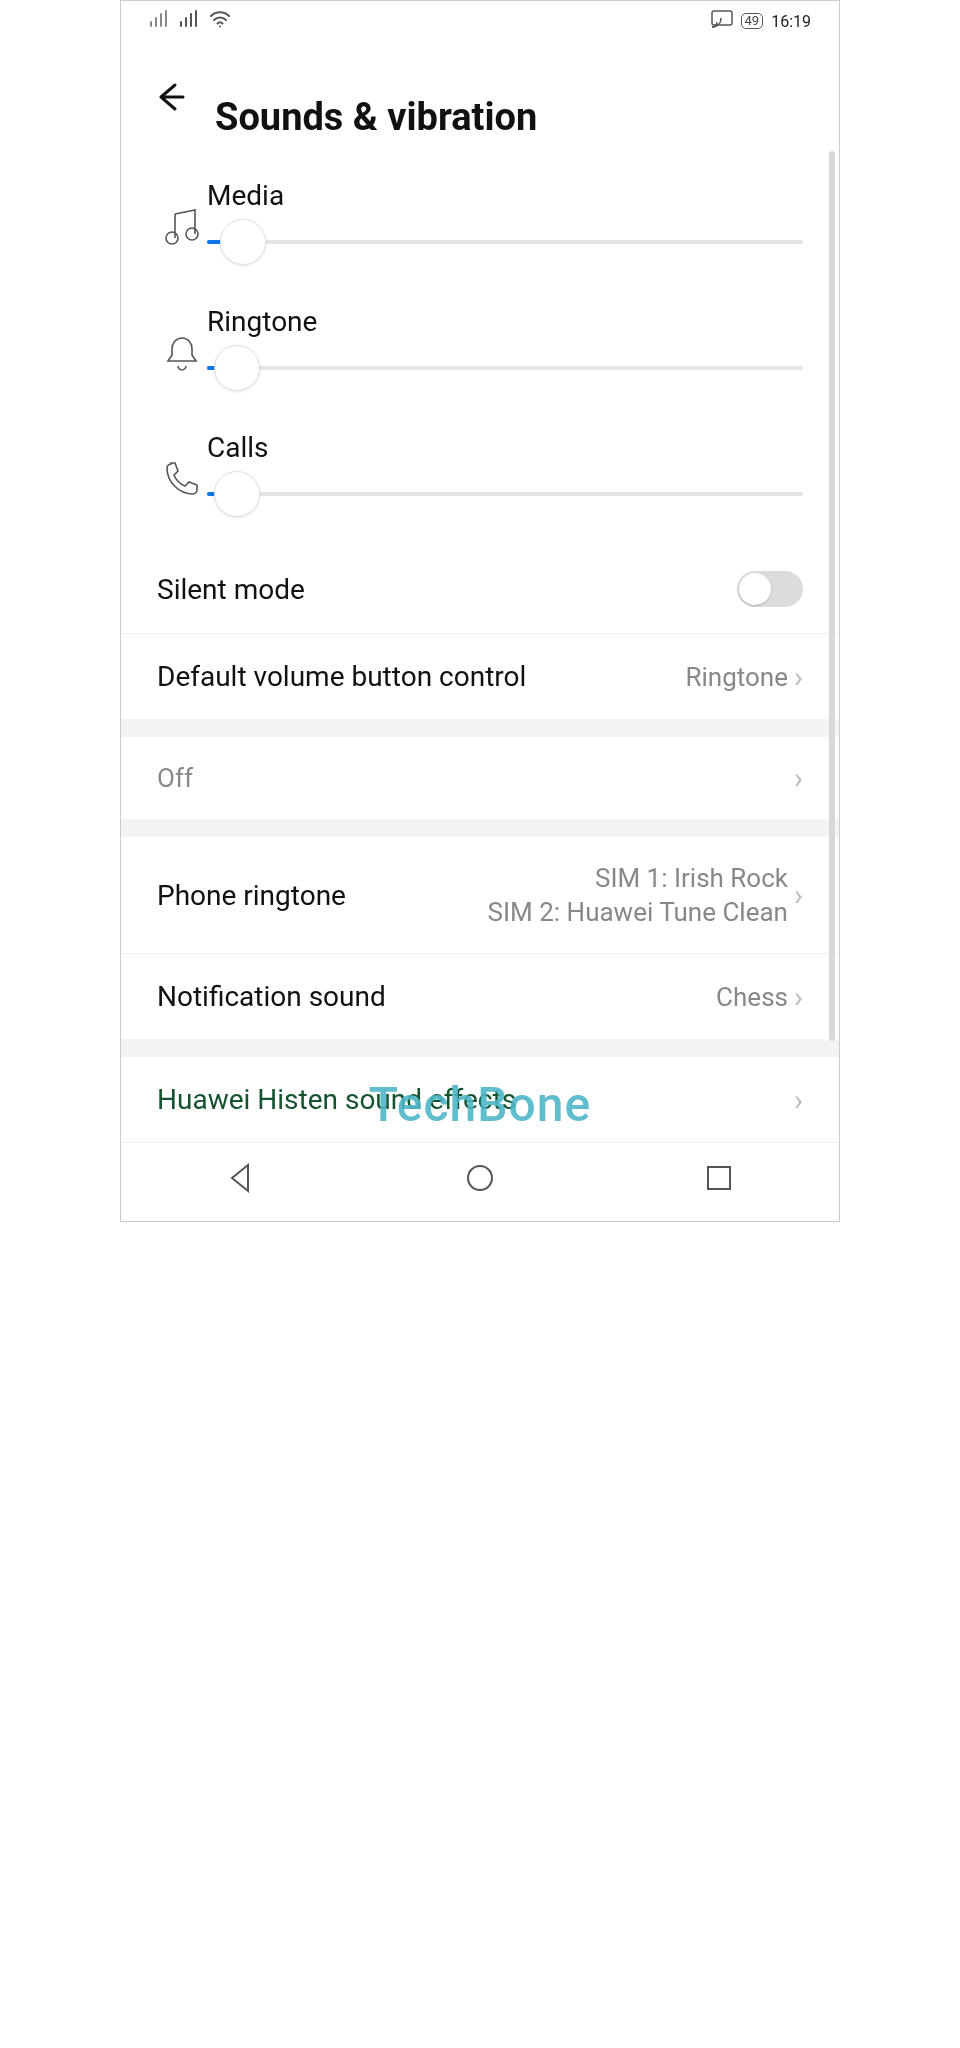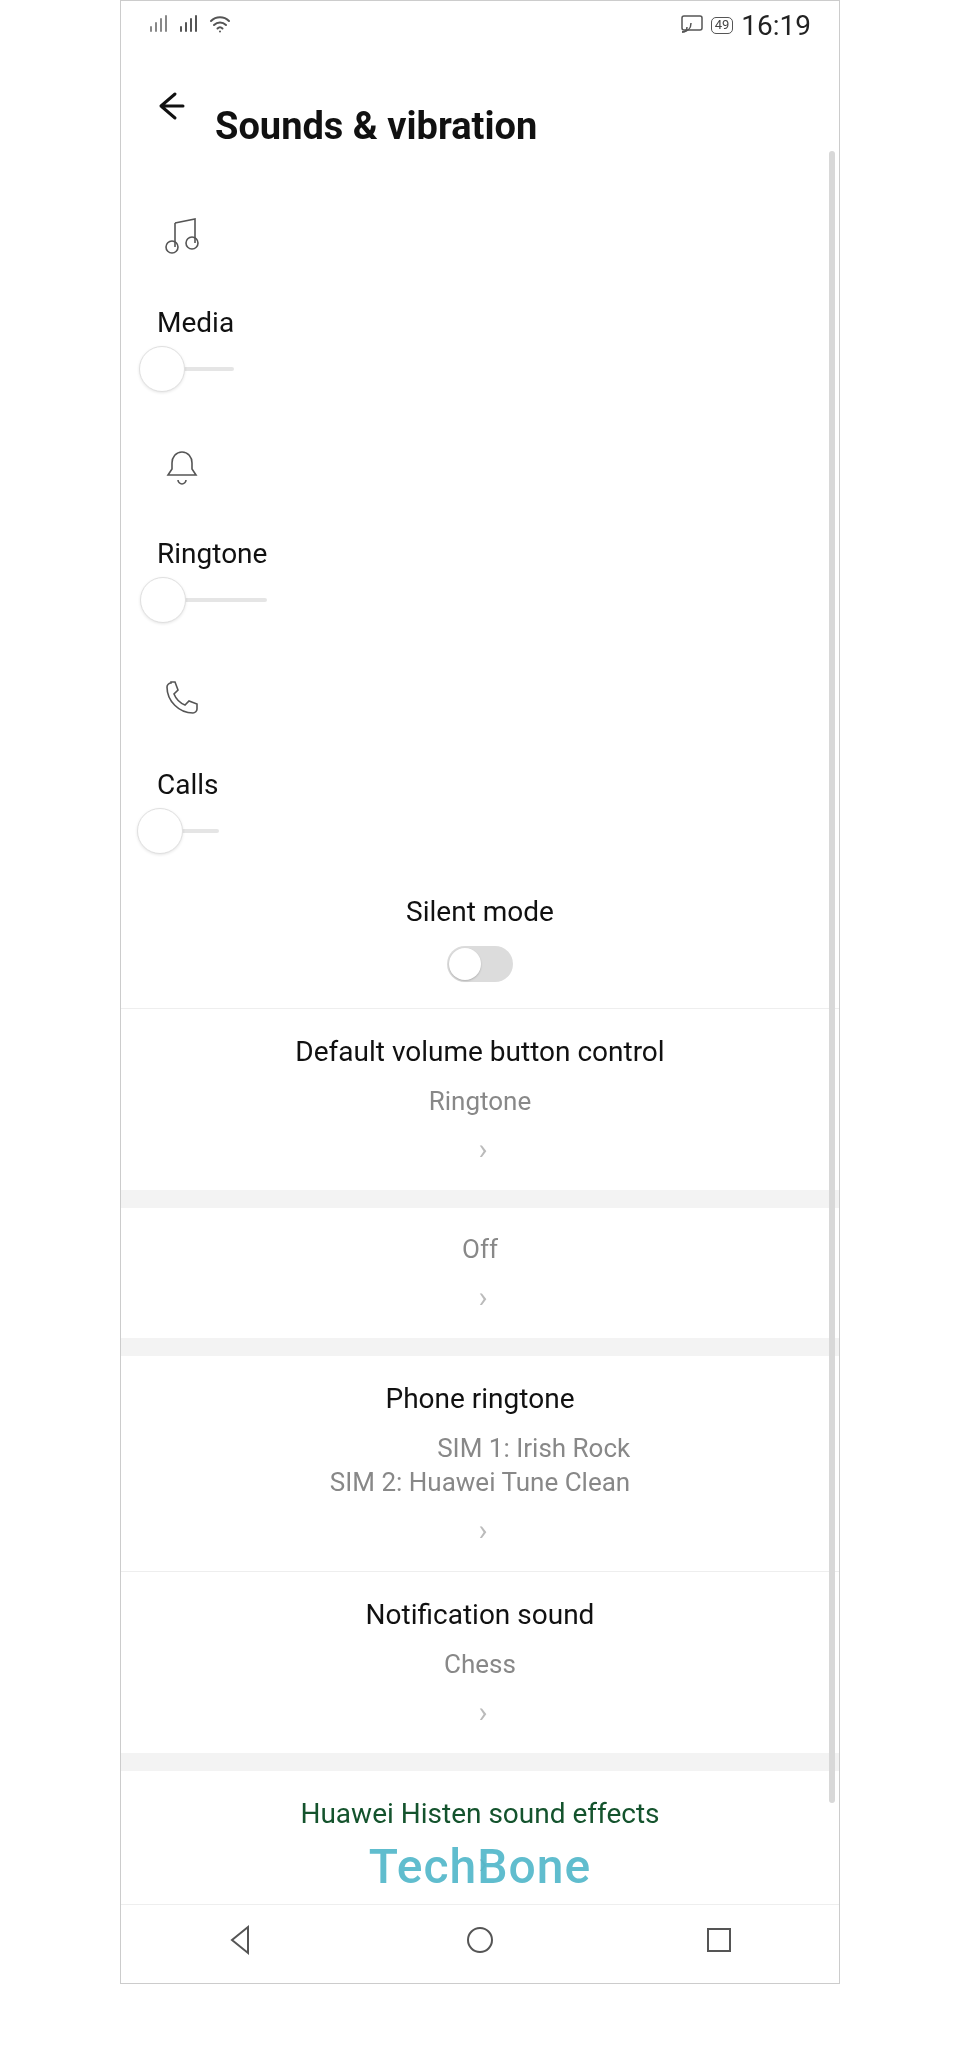--- a/index.html
+++ b/index.html
@@ -22,44 +22,42 @@
   }
   .status-left { display: flex; gap: 10px; align-items: center; }
   .status-right { display: flex; gap: 8px; align-items: center; }
   .battery-box {
     border: 1.5px solid #555;
     border-radius: 5px;
     font-size: 13px;
     padding: 0 3px;
     line-height: 1.1;
   }
-  .time { font-size: 28px; color: #222; }
+  .time { font-size: 16px; color: #222; }
 
   .header {
     display: flex;
     align-items: center;
     gap: 26px;
     padding: 22px 28px 28px;
   }
   .back-arrow svg { width: 40px; height: 40px; }
   .page-title {
     font-size: 38px;
     font-weight: 700;
     color: #111;
     margin-top: 36px;
   }
 
   .content { padding: 0 0 0 0; }
   .slider-block { padding: 0 36px; }
   .slider-row {
     display: flex;
     align-items: flex-start;
-    gap: 40px;
     padding: 12px 0 36px;
-    flex-direction: column;
   }
   .slider-icon {
     width: 50px;
     height: 60px;
     display: flex;
     align-items: center;
     justify-content: center;
     margin-top: 18px;
     color: #555;
   }
@@ -94,22 +92,20 @@
     box-shadow: 0 1px 3px rgba(0,0,0,0.1);
   }
 
   .list { }
   .row {
     display: flex;
     align-items: center;
     justify-content: space-between;
     padding: 26px 36px;
     border-top: 1px solid #eee;
-    gap: 18px;
-    flex-direction: column;
   }
   .row:first-of-type { border-top: none; }
   .row-label {
     font-size: 28px;
     color: #111;
     flex: 1;
   }
   .row-value {
     font-size: 26px;
     color: #888;

